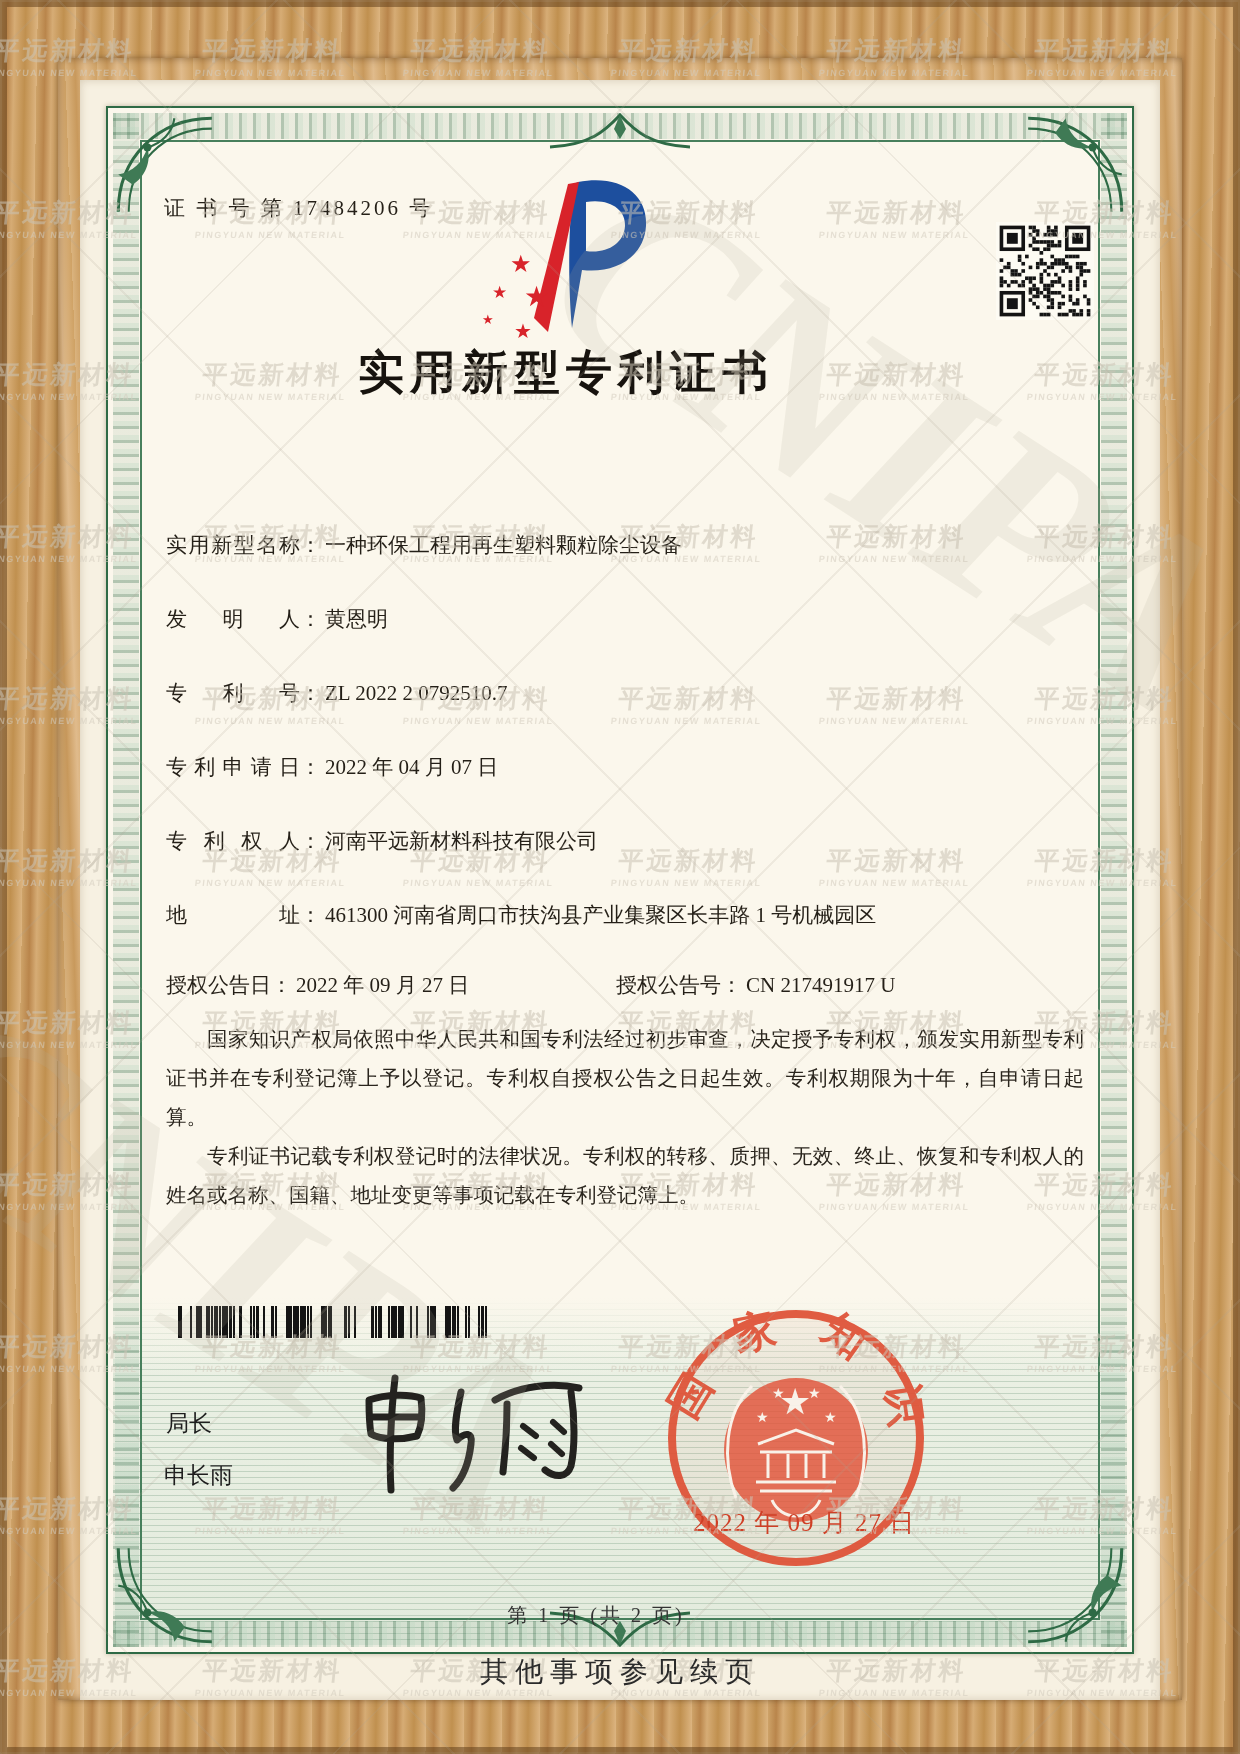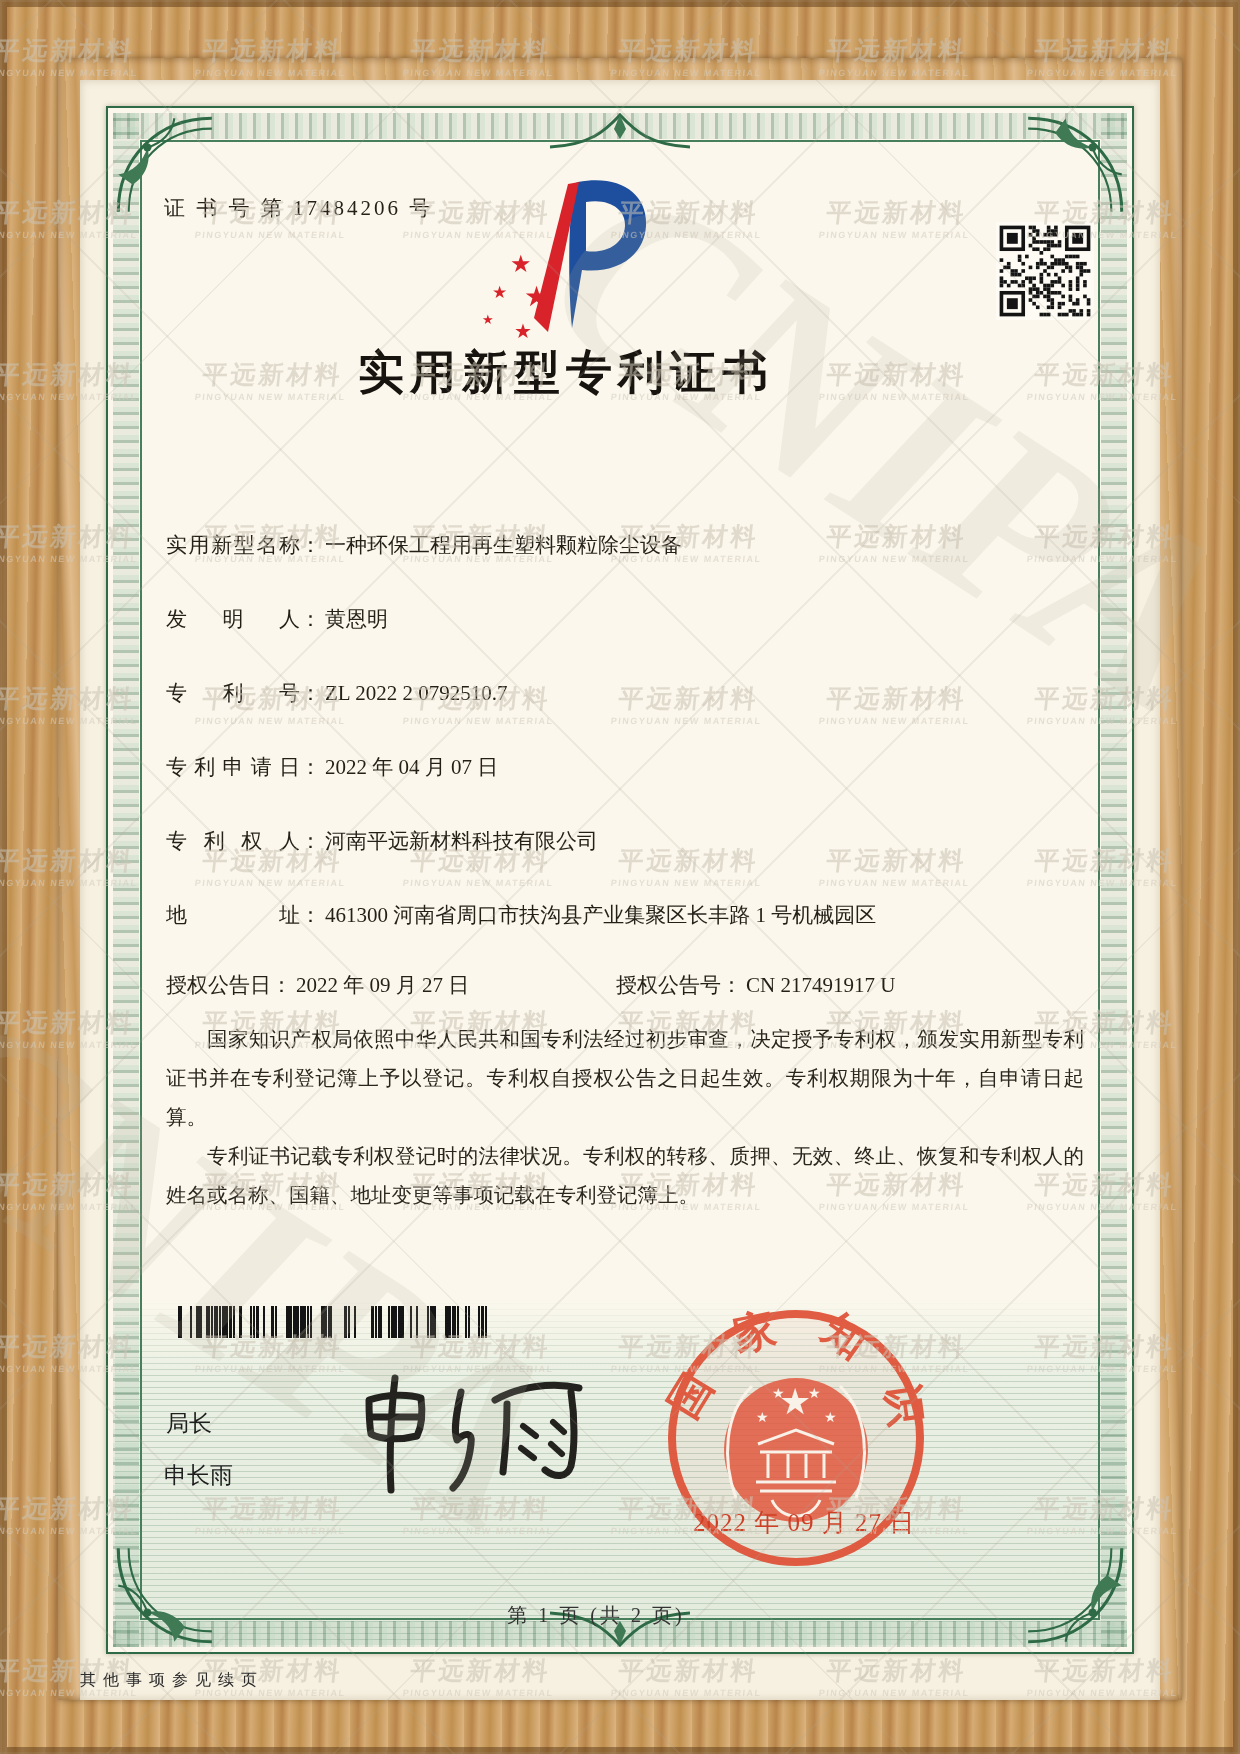--- a/index.html
+++ b/index.html
@@ -48,22 +48,22 @@
   .paras{position:absolute;left:58px;top:912px;width:918px;}
   .paras p{margin:0;font-size:20.5px;line-height:39px;text-indent:2em;text-align:justify;color:#2a251d;}
   .barcode{position:absolute;left:70px;top:1198px;}
   .sig-role{position:absolute;left:58px;top:1300px;font-size:23px;font-family:"Liberation Sans",sans-serif;color:#1e1e1e;}
   .sig-name{position:absolute;left:56px;top:1352px;font-size:23px;font-family:"Liberation Sans",sans-serif;color:#1e1e1e;}
   .sig-svg{position:absolute;left:244px;top:1262px;}
   .seal{position:absolute;left:552px;top:1194px;opacity:.93;}
   .seal-date{position:absolute;left:560px;top:1398px;width:272px;text-align:center;
     font-size:25px;color:#cf3f26;letter-spacing:1px;z-index:5;}
   .page-num{position:absolute;left:0;top:1494px;width:976px;text-align:center;font-size:20px;color:#333;letter-spacing:3px;}
-  .continuation{position:absolute;left:0;right:0;bottom:9px;
-    font-size:16px;letter-spacing:7px;color:#2b2b2b;z-index:6;font-family:"Liberation Serif",serif;}
+  .continuation{position:absolute;left:0;right:0;bottom:9px;text-align:center;
+    font-size:28px;letter-spacing:7px;color:#2b2b2b;z-index:6;font-family:"Liberation Serif",serif;}
   
   .lattice{position:absolute;inset:0;z-index:5;pointer-events:none;
     background:
       repeating-linear-gradient(45deg,rgba(172,162,146,.16) 0 2px,rgba(0,0,0,0) 2px 160px),
       repeating-linear-gradient(-45deg,rgba(172,162,146,.16) 0 2px,rgba(0,0,0,0) 2px 160px);}
   .wm-layer{position:absolute;inset:0;z-index:5;pointer-events:none;}
   .wm-tile{position:absolute;width:200px;text-align:center;opacity:.55;transform:skewX(-6deg);}
   .wm1{font-family:"Liberation Sans",sans-serif;font-weight:bold;font-size:25px;color:#cbc4b5;letter-spacing:3px;}
   .wm2{font-family:"Liberation Sans",sans-serif;font-weight:bold;font-size:9px;color:#d4cdbf;letter-spacing:1.5px;margin-top:1px;}
   .ghost{position:absolute;z-index:5;pointer-events:none;font-style:italic;font-weight:bold;

